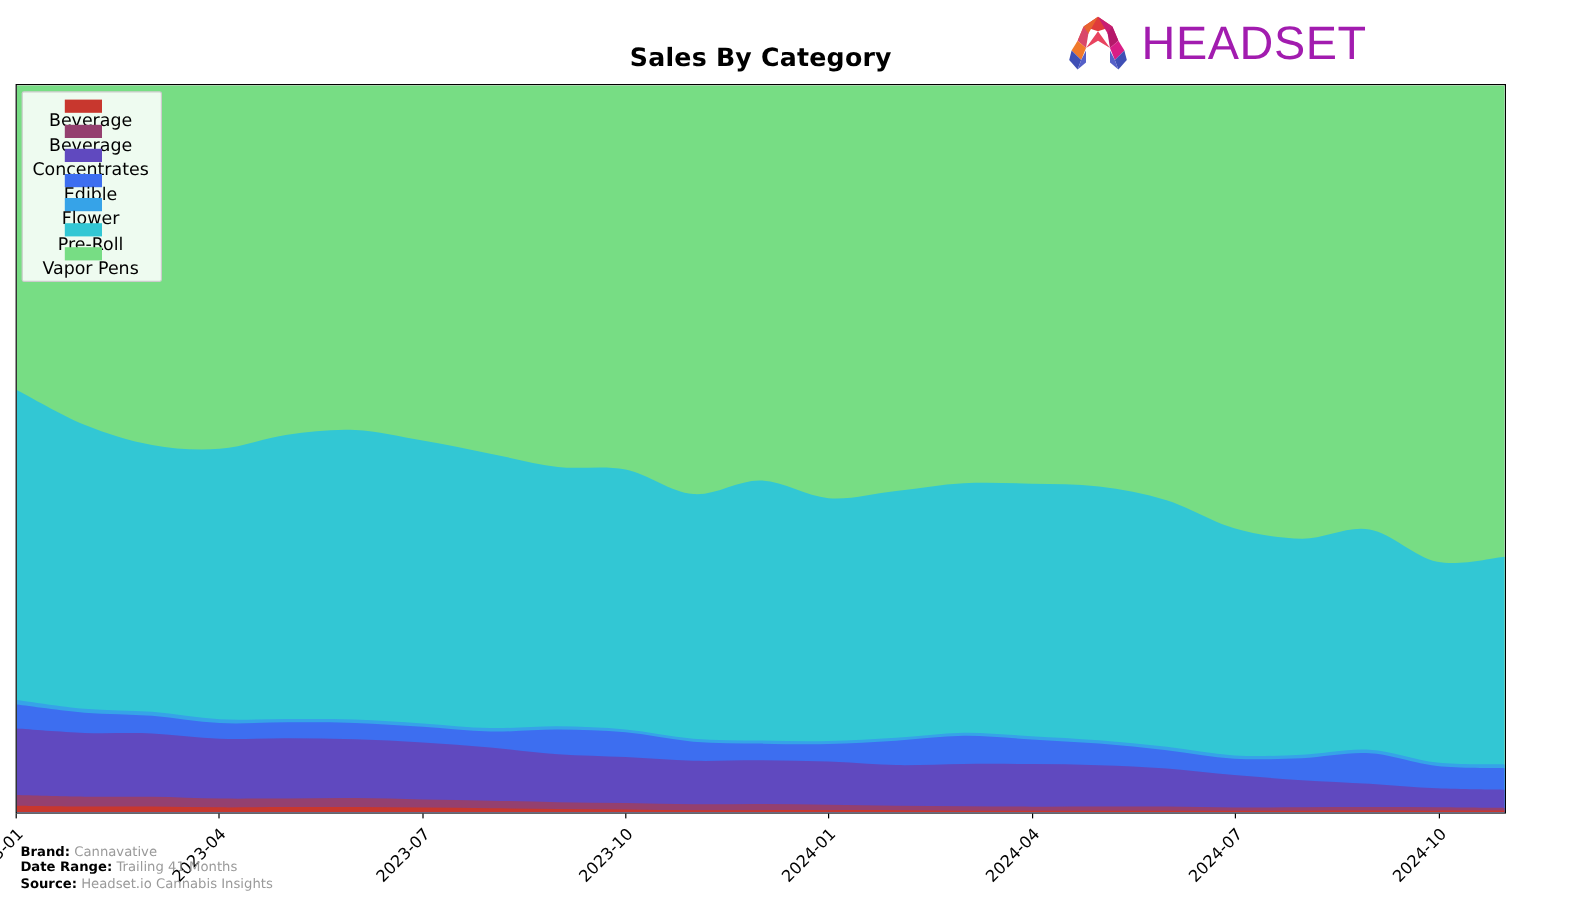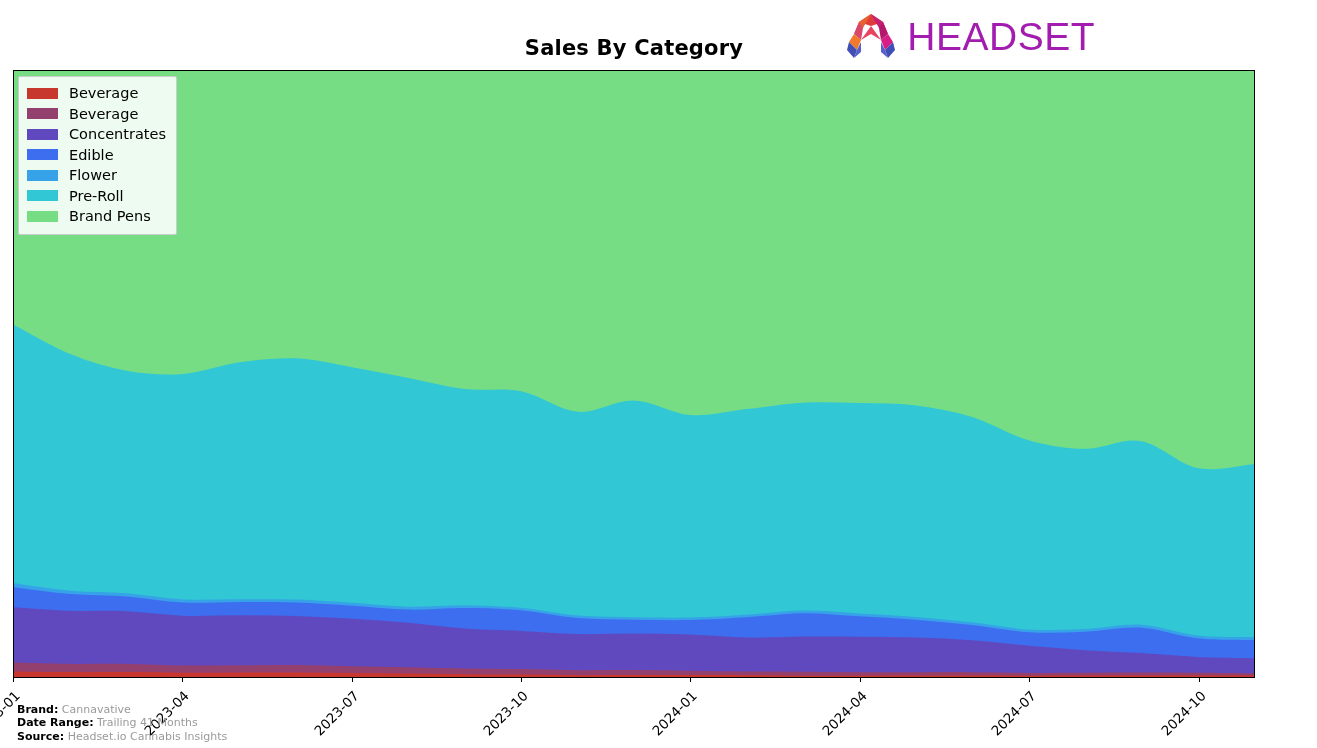--- a/index.html
+++ b/index.html
@@ -13,20 +13,21 @@
     font-family: "DejaVu Sans", sans-serif;
     overflow: hidden;
     position: relative;
   }
   #figure {
     position: absolute;
     left: 0; top: 0;
     width: 1107px;
     height: 748px;
     background: #ffffff;
+    padding-left: 44px;
   }
   
   #chart-title {
     position: absolute;
     left: 13px;
     top: 36px;
     width: 1242px;
     text-align: center;
     font-size: 21px;
     font-weight: bold;
@@ -74,20 +75,21 @@
     background: rgba(255,255,255,0.88);
     border: 1px solid #cccccc;
     border-radius: 2px;
     padding: 6px 10px 7px 8px;
     z-index: 20;
   }
   .legend-row {
     display: flex;
     align-items: center;
     height: 20.5px;
+    flex-direction: column;
   }
   .legend-swatch {
     width: 31px;
     height: 11px;
     margin-right: 11px;
     flex: 0 0 auto;
   }
   .legend-label {
     font-size: 14.5px;
     color: #000000;
@@ -200,21 +202,21 @@
       <div class="legend-row">
         <span class="legend-swatch" style="background: rgb(54, 163, 232);"></span>
         <span class="legend-label">Flower</span>
       </div>
       <div class="legend-row">
         <span class="legend-swatch" style="background: rgb(50, 199, 212);"></span>
         <span class="legend-label">Pre-Roll</span>
       </div>
       <div class="legend-row">
         <span class="legend-swatch" style="background: rgb(119, 221, 132);"></span>
-        <span class="legend-label">Brand Pens</span>
+        <span class="legend-label">Vapor Pens</span>
       </div>
     </div>
 
   <div id="xaxis">
       <div class="tick-mark" style="left: 13px;"></div>
       <div class="tick-label" style="left: -49px; width: 62px; text-align: right;">2023-01</div>
       <div class="tick-mark" style="left: 182.364px;"></div>
       <div class="tick-label" style="left: 120.364px; width: 62px; text-align: right;">2023-04</div>
       <div class="tick-mark" style="left: 351.727px;"></div>
       <div class="tick-label" style="left: 289.727px; width: 62px; text-align: right;">2023-07</div>

